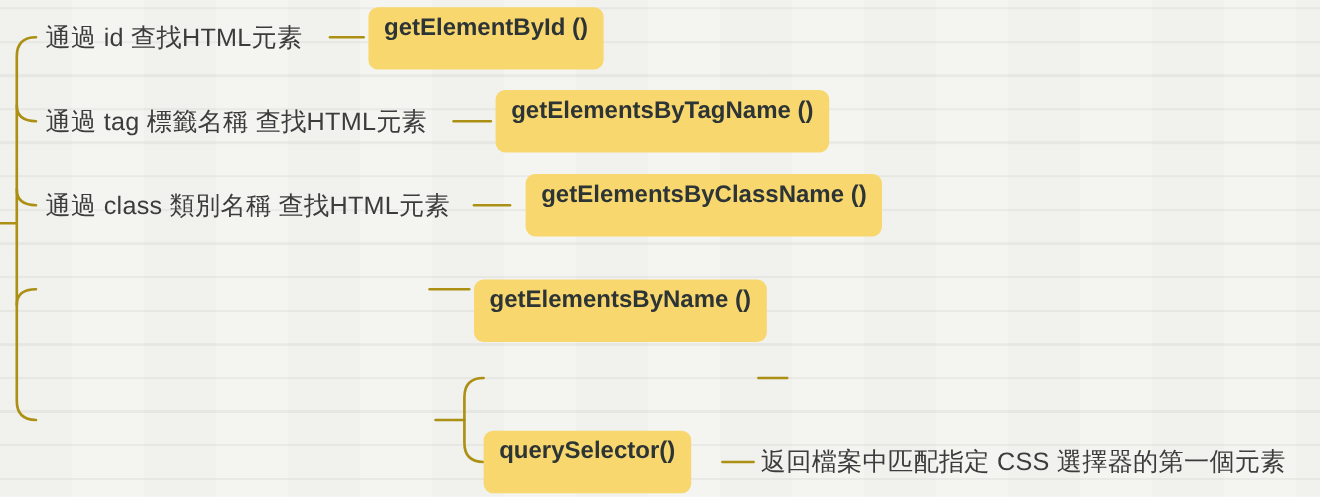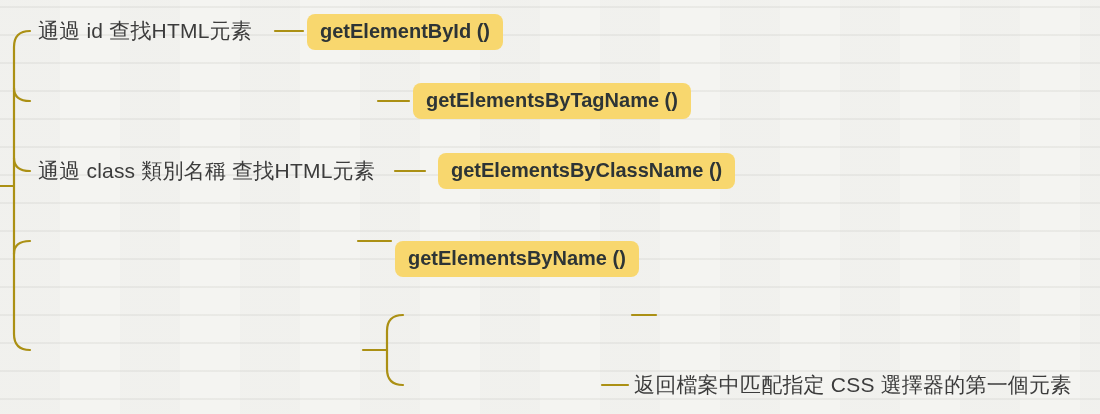--- a/index.html
+++ b/index.html
@@ -35,21 +35,21 @@
     font-size: 21px;
     color: #3c3c3c;
     letter-spacing: 0.2px;
   }
   .method-box {
     background: #f8d76e;
     color: #2d3436;
     font-weight: bold;
     font-size: 20px;
     line-height: 25px;
-    padding: 5px 13px 6px 13px;
+    padding: 5px 13px 22px 13px;
     border-radius: 8px;
   }
   .desc {
     font-size: 21px;
     color: #3c3c3c;
     letter-spacing: 0.2px;
   }
 </style>
 </head>
 <body>
@@ -73,22 +73,24 @@
       <path d="M 358 241 H 391"></path>
 
       <path d="M 363 350 H 387"></path>
       <path d="M 403 315 Q 387 315 387 331 V 369 Q 387 385 403 385"></path>
       <path d="M 632 315 H 656"></path>
       <path d="M 602 385 H 628"></path>
     </g>
   </svg>
 
   <div class="node label" style="left:38px; top:31px">通過 id 查找HTML元素</div>
+  <div class="node label" style="left:38px; top:101px">通過 tag 標籤名稱 查找HTML元素</div>
   <div class="node label" style="left:38px; top:171px">通過 class 類別名稱 查找HTML元素</div>
 
   <div class="node method-box" style="left:307px; top:32px">getElementById ()</div>
   <div class="node method-box" style="left:413px; top:101px">getElementsByTagName ()</div>
   <div class="node method-box" style="left:438px; top:171px">getElementsByClassName ()</div>
   <div class="node method-box" style="left:395px; top:259px">getElementsByName ()</div>
+  <div class="node method-box" style="left:403px; top:385px">querySelector()</div>
 
   <div class="node desc" style="left:634px; top:385px">返回檔案中匹配指定 CSS 選擇器的第一個元素</div>
 
 </div>
 
 </body></html>

